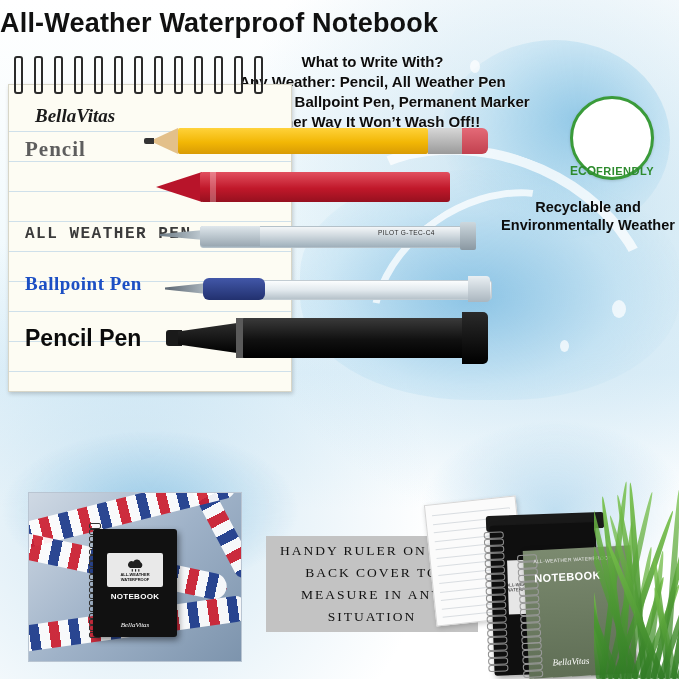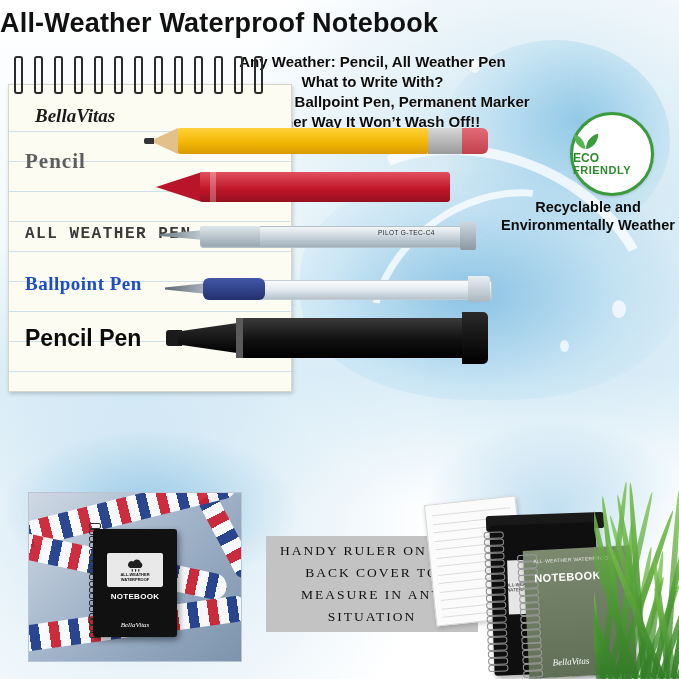--- a/index.html
+++ b/index.html
@@ -46,37 +46,37 @@
     box-shadow:1px 2px 4px rgba(0,0,0,.18);
   }
   .sheet .rule{position:absolute;left:0;right:0;height:1px;background:#cfe0ea;}
   .coil{position:absolute;top:74px;left:14px;width:260px;height:22px;}
   .coil i{position:absolute;top:-18px;width:5px;height:34px;border:2px solid #2b2b2b;border-radius:3px;background:transparent;}
   .brand{
     position:absolute;left:26px;top:20px;font-family:"Liberation Serif",serif;
     font-size:19px;font-style:italic;font-weight:bold;color:#1b1b1b;
   }
   .hand{position:absolute;left:16px;font-weight:bold;}
-  .h-pencil{top:64px;font-size:21px;color:#5e5e5e;font-family:"Liberation Serif",serif;letter-spacing:1px;}
+  .h-pencil{top:52px;font-size:21px;color:#5e5e5e;font-family:"Liberation Serif",serif;letter-spacing:1px;}
   .h-crayon{top:88px;font-size:30px;color:#c0392b;font-family:"Liberation Serif",serif;font-weight:bold;}
   .h-awp{top:140px;font-size:16px;color:#3b3b3b;letter-spacing:1.5px;font-family:"Liberation Mono",monospace;}
   .h-ball{top:188px;font-size:19px;color:#1c4fc4;font-family:"Liberation Serif",serif;letter-spacing:.5px;}
   .h-marker{top:240px;font-size:23px;color:#0b0b0b;font-family:"Liberation Sans",sans-serif;font-weight:bold;}
 
   
   .headline{
     position:absolute;left:180px;top:52px;width:385px;
     text-align:center;color:#0d0d0d;font-weight:bold;font-size:15px;line-height:20px;
     text-shadow:0 1px 1px rgba(255,255,255,.8);
   }
 
   
-  .eco{position:absolute;left:570px;top:112px;width:78px;height:78px;border-radius:50%;
-    border:3px solid #3a9b3a;background:#ffffff;display:flex;flex-direction:column;
-    align-items:flex-start;justify-content:center;box-shadow:0 1px 3px rgba(0,0,0,.15);}
+  .eco{position:absolute;left:570px;top:96px;width:78px;height:78px;border-radius:50%;
+    border:3px solid #3a9b3a;background:#ffffff;display:flex;flex-direction:row;
+    align-items:flex-end;justify-content:center;box-shadow:0 1px 3px rgba(0,0,0,.15);}
   .eco .leaf{width:26px;height:18px;margin-bottom:2px;}
   .eco .t1{font-size:12px;font-weight:bold;color:#2e8b2e;line-height:12px;}
   .eco .t2{font-size:11px;font-weight:bold;color:#2e8b2e;letter-spacing:.5px;}
   .recy{position:absolute;left:500px;top:198px;width:176px;text-align:center;
     font-size:14.5px;font-weight:bold;color:#0d0d0d;line-height:18px;}
 
   
   .inst{position:absolute;}
   
   .pencil-body{left:178px;top:128px;width:250px;height:26px;background:linear-gradient(180deg,#ffd23a 0%,#f2b705 55%,#d99b04 100%);border-radius:2px;}
@@ -180,22 +180,22 @@
   <div class="splash s4"></div>
   <div class="wavearc" style="left:300px;top:150px;width:340px;height:260px;transform:rotate(20deg);"></div>
   <div class="wavearc" style="left:360px;top:200px;width:250px;height:190px;transform:rotate(-35deg);border-width:7px;"></div>
   <div class="drop" style="left:612px;top:300px;width:14px;height:18px;"></div>
   <div class="drop" style="left:560px;top:340px;width:9px;height:12px;"></div>
   <div class="drop" style="left:470px;top:60px;width:10px;height:13px;"></div>
 
   <div class="title">All-Weather Waterproof Notebook</div>
 
   <div class="headline">
+    <div>What to Write With?</div>
     <div>Any Weather: Pencil, All Weather Pen</div>
-    <div>What to Write With?</div>
     <div>When Dry: Ballpoint Pen, Permanent Marker</div>
     <div>Either Way It Won’t  Wash Off!!</div>
   </div>
 
   <div class="eco">
     <svg class="leaf" viewBox="0 0 32 22">
       <path d="M16 21 C16 10, 24 3, 31 2 C31 12, 24 20, 16 21 Z" fill="#3a9b3a"></path>
       <path d="M15 21 C15 11, 8 4, 1 3 C1 12, 8 20, 15 21 Z" fill="#56b356"></path>
     </svg>
     <div class="t1">ECO</div>

